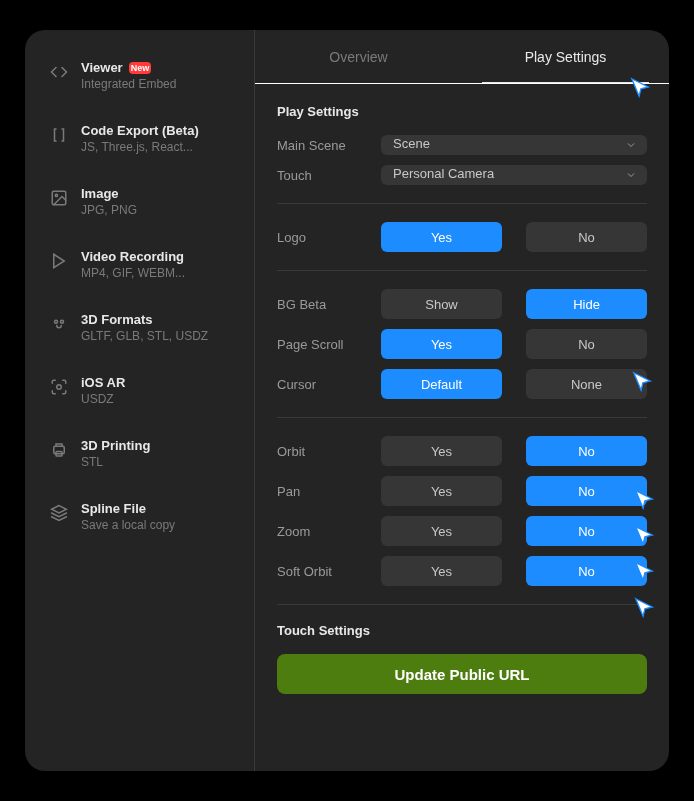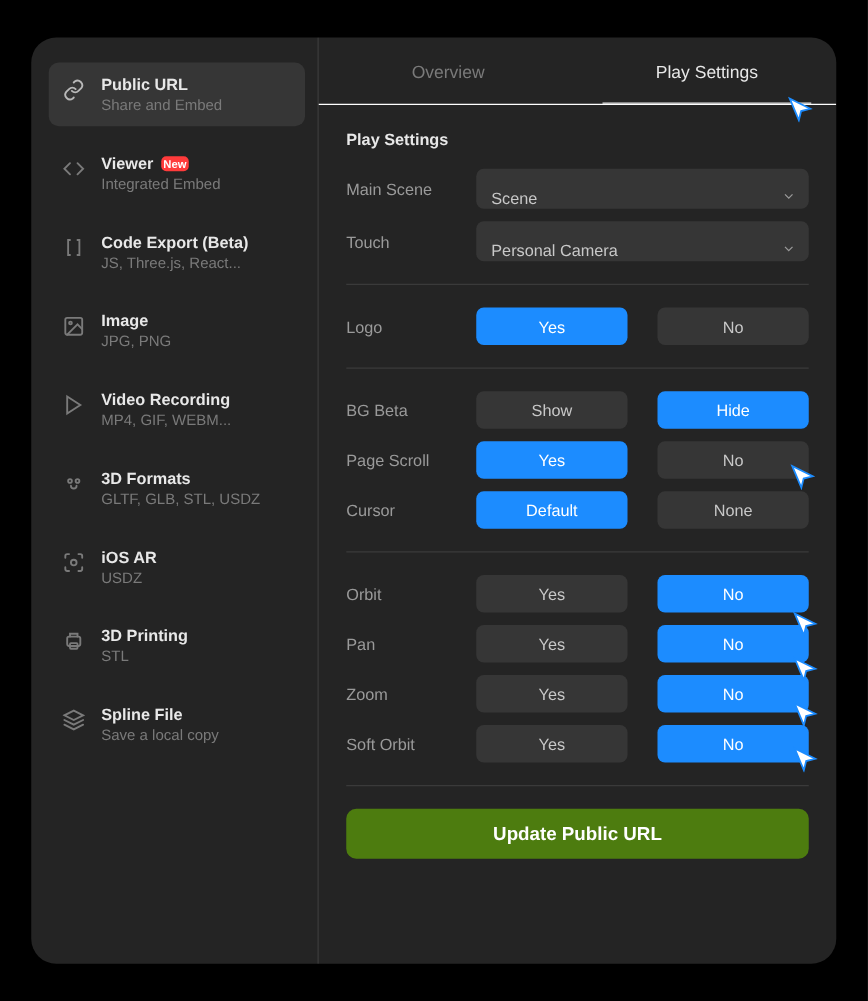--- a/index.html
+++ b/index.html
@@ -16,49 +16,37 @@
 .badge-new { background: #ff3b3b; color: #fff; font-size: 9px; font-weight: 700; padding: 1px 2px; border-radius: 4px; }
 .main { flex: 1; display: flex; flex-direction: column; }
 .tabs { display: flex; height: 54px; border-bottom: 1px solid #ffffff; }
 .tab { flex: 1; display: flex; align-items: center; justify-content: center; color: #7a7a7a; font-size: 14px; cursor: pointer; position: relative; }
 .tab.active { color: #e8e8e8; }
 .tab.active::after { content: ""; position: absolute; bottom: 0; left: 20px; right: 20px; height: 1px; background: #e8e8e8; }
 .content { flex: 1; padding: 20px 22px 20px 22px; overflow-y: auto; }
 .section-title { color: #e8e8e8; font-size: 13px; font-weight: 700; margin-bottom: 16px; }
 .row { display: flex; align-items: center; margin-bottom: 10px; }
 .row-label { width: 104px; color: #9a9a9a; font-size: 13px; flex-shrink: 0; }
-.select { flex: 1; background: #363636; color: #c8c8c8; border-radius: 6px; height: 20px; display: flex; align-items: flex-start; padding: 16px 12px; font-size: 13px; position: relative; cursor: pointer; }
+.select { flex: 1; background: #363636; color: #c8c8c8; border-radius: 6px; height: 20px; display: flex; align-items: flex-end; padding: 4px 12px; font-size: 13px; position: relative; cursor: pointer; }
 .chevron { position: absolute; right: 10px; color: #9a9a9a; }
 .toggle-group { flex: 1; display: flex; gap: 24px; border-radius: 11px; }
 .toggle-btn { flex: 1; background: #363636; color: #c8c8c8; border-radius: 6px; height: 30px; display: flex; align-items: center; justify-content: center; font-size: 13px; cursor: pointer; }
 .toggle-btn.active { background: #1c8cff; color: #fff; }
 .divider { height: 1px; background: #3a3a3a; margin: 18px 0; }
 .update-btn { background: #4d7c0f; color: #fff; border-radius: 8px; height: 40px; display: flex; align-items: center; justify-content: center; font-size: 15px; font-weight: 600; cursor: pointer; margin-top: 4px; text-align: center; }
 .cursor-arrow { position: absolute; width: 22px; height: 22px; pointer-events: none; z-index: 100; }
 svg { display: block; }
 </style>
 </head>
 <body>
 
 <div class="window">
   <div class="panel">
     <div class="sidebar">
 
-      <div class="sidebar-item active">
-        <span class="sidebar-icon">
-          <svg width="18" height="18" viewBox="0 0 24 24" fill="none" stroke="#b8b8b8" stroke-width="2" stroke-linecap="round">
-              <path d="M10 13a5 5 0 0 0 7 0l3-3a5 5 0 0 0-7-7l-1 1"></path>
-              <path d="M14 11a5 5 0 0 0-7 0l-3 3a5 5 0 0 0 7 7l1-1"></path>
-            </svg>
-        </span>
-        <span class="sidebar-text">
-          <span class="sidebar-title">Public URL</span>
-          <span class="sidebar-sub">Share and Embed</span>
-        </span>
-      </div>
 
       <div class="sidebar-item">
         <span class="sidebar-icon">
           <svg width="18" height="18" viewBox="0 0 24 24" fill="none" stroke="#7a7a7a" stroke-width="2" stroke-linecap="round">
               <polyline points="16 18 22 12 16 6"></polyline>
               <polyline points="8 6 2 12 8 18"></polyline>
             </svg>
         </span>
         <span class="sidebar-text">
           <span class="sidebar-title">
@@ -266,20 +254,21 @@
         <div class="row">
           <div class="row-label">Soft Orbit</div>
           <div class="toggle-group">
             <div class="toggle-btn">Yes</div>
             <div class="toggle-btn active">No</div>
           </div>
         </div>
 
         <div class="divider"></div>
 
+        <div class="section-title">Touch Settings</div>
 
         <div class="update-btn">Update Public URL</div>
       </div>
     </div>
 
     <svg class="cursor-arrow" style="top:46px; right:18px;" viewBox="0 0 24 24">
         <path d="M3 3 L21 12 L13 14 L11 22 Z" fill="#fff" stroke="#1c8cff" stroke-width="1.5"></path>
       </svg>
     <svg class="cursor-arrow" style="top:340px; right:16px;" viewBox="0 0 24 24">
         <path d="M3 3 L21 12 L13 14 L11 22 Z" fill="#fff" stroke="#1c8cff" stroke-width="1.5"></path>

